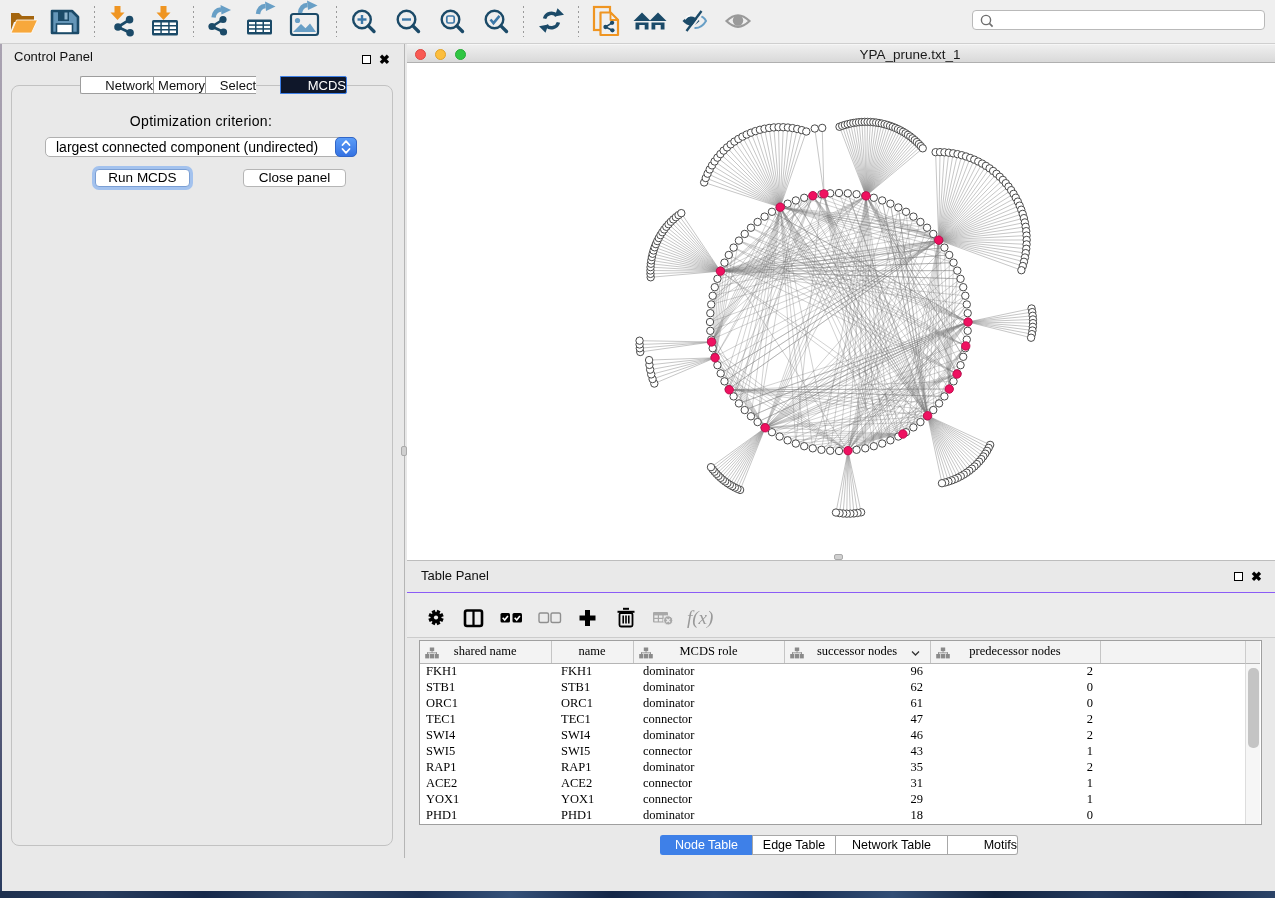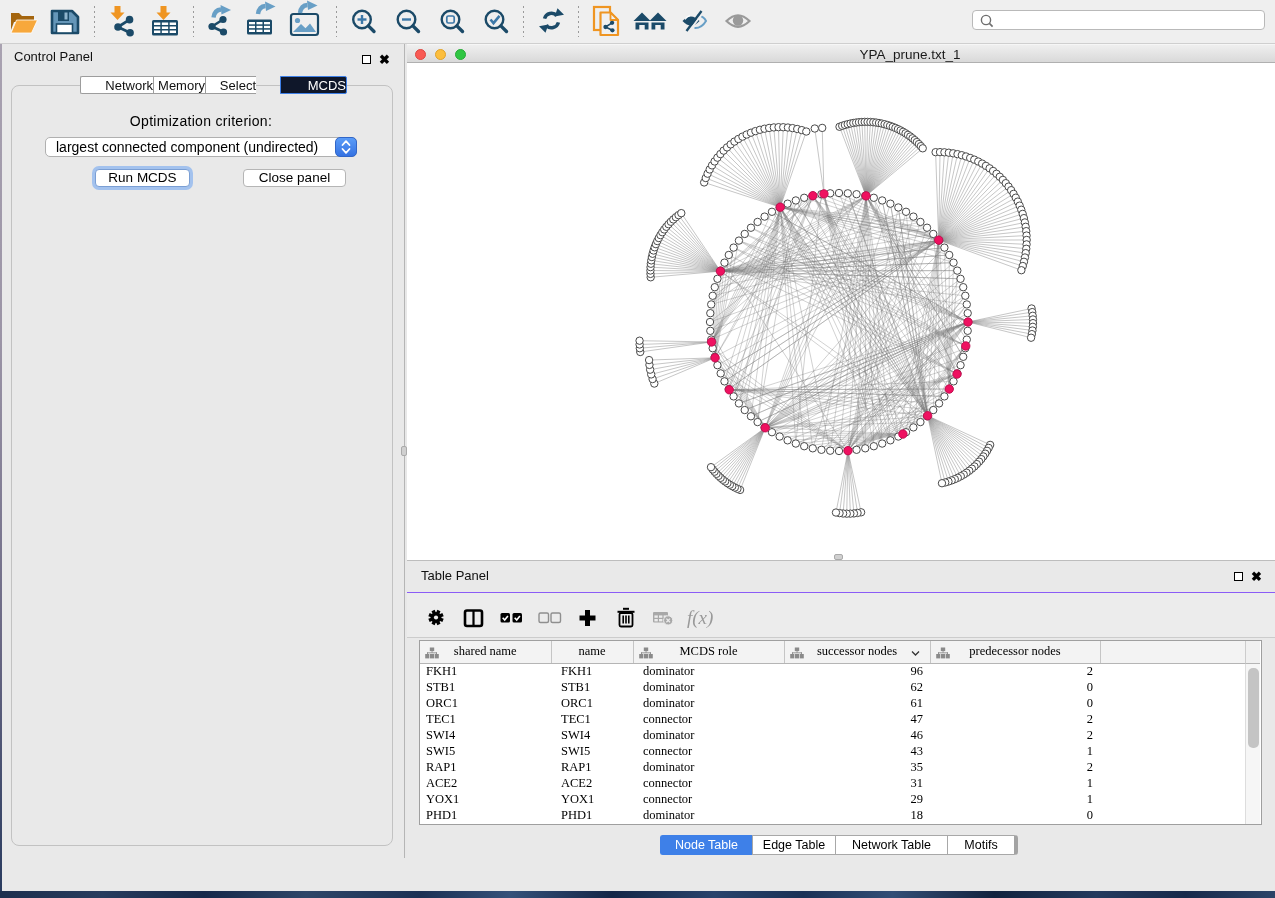--- a/index.html
+++ b/index.html
@@ -64,21 +64,21 @@
 #tbl th { background:#f3f3f3; border-right:1px solid #c5c5c5; border-bottom:1px solid #b5b5b5; font-weight:normal;
   height:22px; font-size:12.5px; padding:0; position:relative;}
 #tbl td { height:16px; padding:0 0 0 6px; overflow:hidden; white-space:nowrap; }
 #tbl td+td { padding-left:10px; }
 #tbl td.num { text-align:right; padding:0 7px 0 0; }
 #tp-scroll { position:absolute; right:1px; top:23px; width:15px; height:160px; background:#f6f6f6; border-left:1px solid #ddd; }
 #tp-thumb { position:absolute; left:2px; top:4px; width:11px; height:80px; background:#c4c4c4; border-radius:5px; }
 #tp-tabs { position:absolute; left:253px; top:274px; height:20px; display:flex; font-size:12.5px; }
 .btab { background:#fff; border:1px solid #a8a8a8; border-right:none; height:20px; line-height:19px; text-align:center;}
 .btab:first-child { border-radius:3px 0 0 3px; }
-.btab:last-child { border-right:4px solid #a3a3a3; border-radius:0 3px 3px 0;}
+.btab:last-child { border-right:1px solid #a3a3a3; border-radius:0 3px 3px 0;text-align:right;}
 .btab.sel { background:#3e80e8; border-color:#3e80e8; color:#fff; }
 
 
 #statusbar { left:0; top:858px; width:1275px; height:33px; background:#ededed; border-top:1px solid #c0c0c0; }
 #menu-btn { position:absolute; left:11px; top:8px; width:28px; height:20px; background:#fafafa; border:1px solid #9a9a9a; border-radius:2px; }
 #memory-btn { position:absolute; right:10px; top:7px; width:75px; height:23px; background:#fdfdfd; border:1px solid #a8a8a8;
   border-radius:2px; font-size:12.5px; color:#000; line-height:21px; text-align:right; padding-right:8px;}
 #memory-btn .dot { position:absolute; left:7px; top:5.5px; width:12px; height:12px; border-radius:50%; background:#1d9033; }
 #desktop { left:0; top:891px; width:1275px; height:7px;
   background:linear-gradient(90deg,#1d2f4e 0%,#273c5e 8%,#16284a 16%,#2e4668 24%,#1b3054 33%,#35517a 40%,#142647 48%,#29436c 56%,#1b3156 63%,#324e76 70%,#12233f 78%,#243a5e 86%,#17294b 93%,#2c4468 100%); }

